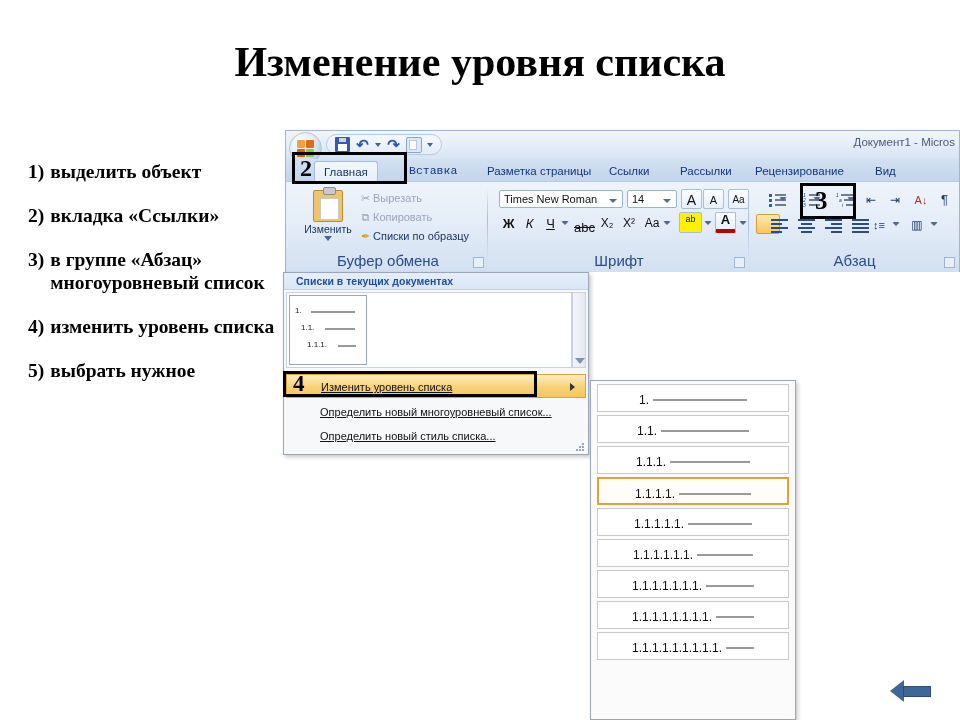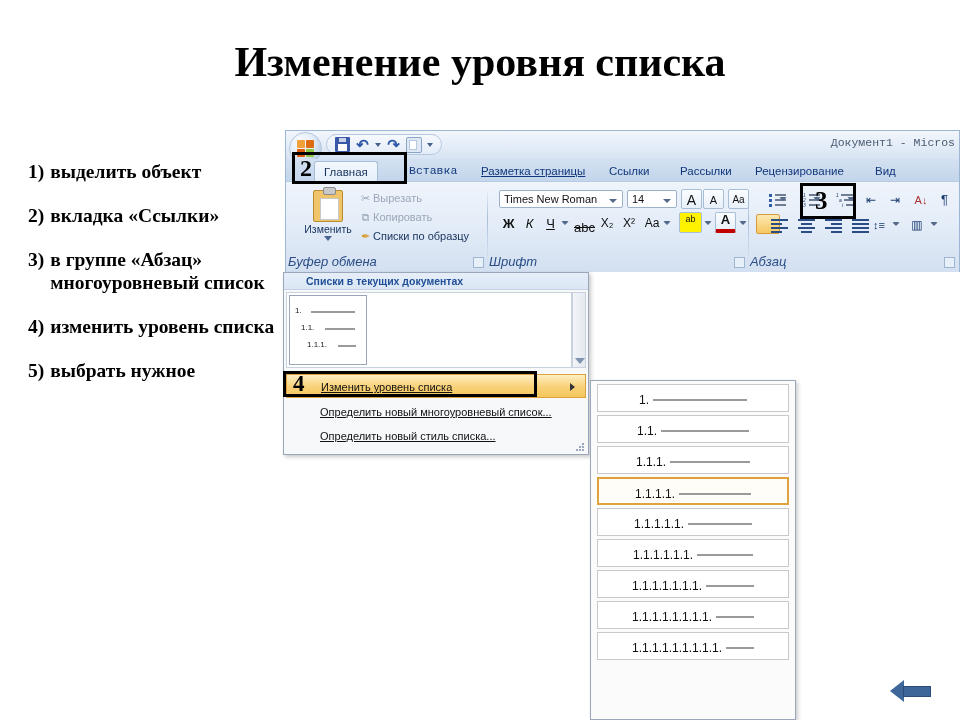--- a/index.html
+++ b/index.html
@@ -29,21 +29,20 @@
     position:absolute;left:285px;top:130px;width:675px;height:142px;
     background:linear-gradient(180deg,#e8eff9 0%,#dbe6f4 55%,#cfdcee 100%);
     border:1px solid #9db6d4;border-bottom:none;
     box-sizing:border-box;
     overflow:hidden;
   }
   
   #titlebar{
     position:absolute;left:0;top:0;width:100%;height:28px;
     background:linear-gradient(180deg,#f2f6fc 0%,#e2ebf7 60%,#d7e4f3 100%);
-    font-family:Liberation Mono, monospace;
   }
   #doc-title{
     position:absolute;right:4px;top:5px;font-size:11.5px;color:#4a5c74;
     white-space:nowrap;
   }
   
   #office-orb{
     position:absolute;left:3px;top:1px;width:33px;height:33px;border-radius:50%;
     background:radial-gradient(circle at 35% 30%,#fdfdfe 0%,#e3ecf7 45%,#b9cce4 75%,#8fa9c7 100%);
     border:1px solid #b3c6dd;box-sizing:border-box;
@@ -94,22 +93,22 @@
     background:linear-gradient(180deg,#eff4fb 0%,#e4edf8 45%,#d3e0f1 100%);
     border-top:1px solid #b9cbe2;
     box-sizing:border-box;
   }
   .rgroup{position:absolute;top:2px;height:86px;box-sizing:border-box;}
   .rgroup:after{
     content:"";position:absolute;right:0;top:4px;bottom:6px;width:1px;
     background:linear-gradient(180deg,rgba(170,190,215,0) 0%,#aabed7 40%,rgba(170,190,215,0) 100%);
   }
   .rgroup-label{
-    position:absolute;bottom:1px;left:0;width:100%;text-align:left;
-    font-size:13px;color:#2a4d86;font-style:italic;
+    position:absolute;bottom:1px;left:0;width:100%;text-align:center;
+    font-size:15px;color:#2a4d86;
   }
   .dialog-launcher{
     position:absolute;bottom:2px;right:4px;width:9px;height:9px;
     border:1px solid #9fb6d2;background:#e7eff9;
   }
   
   #grp-clipboard{left:2px;width:200px;}
   #paste-btn{
     position:absolute;left:14px;top:4px;width:52px;height:60px;text-align:center;
   }
@@ -171,21 +170,21 @@
   
   #gallery-panel{
     position:absolute;left:283px;top:272px;width:306px;height:183px;
     background:#f7f8fa;border:1px solid #9aa7ba;box-sizing:border-box;
     box-shadow:2px 2px 4px rgba(0,0,0,0.22);
   }
   #gallery-header{
     position:absolute;left:0;top:0;width:100%;height:17px;line-height:17px;
     background:linear-gradient(180deg,#e6eef8 0%,#dae6f5 100%);
     border-bottom:1px solid #c4d2e4;
-    font-size:10.5px;font-weight:bold;color:#1f4e96;padding-left:22px;box-sizing:border-box;
+    font-size:10.5px;font-weight:bold;color:#1f4e96;padding-left:12px;box-sizing:border-box;
   }
   #gallery-body{
     position:absolute;left:2px;top:19px;width:286px;height:76px;background:#fff;
     border:1px solid #c9d3e0;box-sizing:border-box;
   }
   #list-thumb{
     position:absolute;left:2px;top:2px;width:78px;height:70px;background:#fff;border:1px solid #9aa7ba;
     box-sizing:border-box;
   }
   .thumb-line{position:absolute;font-size:8px;color:#222;white-space:nowrap;}
@@ -286,21 +285,21 @@
     <span class="qat-ico ico-undo">↶</span>
     <span class="caret-sm"></span>
     <span class="qat-ico ico-redo">↷</span>
     <span class="ico-print"></span>
     <span class="caret-sm"></span>
   </div>
 
   <div id="tabstrip">
     <div class="tab active" style="left:28px;">Главная</div>
     <div class="tab" style="left:114px;font-family:Liberation Mono, monospace;">Вставка</div>
-    <div class="tab" style="left:186px;text-decoration:underline;">Разметка страницы</div>
+    <div class="tab" style="left:192px;">Разметка страницы</div>
     <div class="tab" style="left:314px;">Ссылки</div>
     <div class="tab" style="left:385px;">Рассылки</div>
     <div class="tab" style="left:460px;">Рецензирование</div>
     <div class="tab" style="left:580px;">Вид</div>
   </div>
 
   <div id="ribbon">
 
     <div class="rgroup" id="grp-clipboard">
       <div id="paste-btn">

